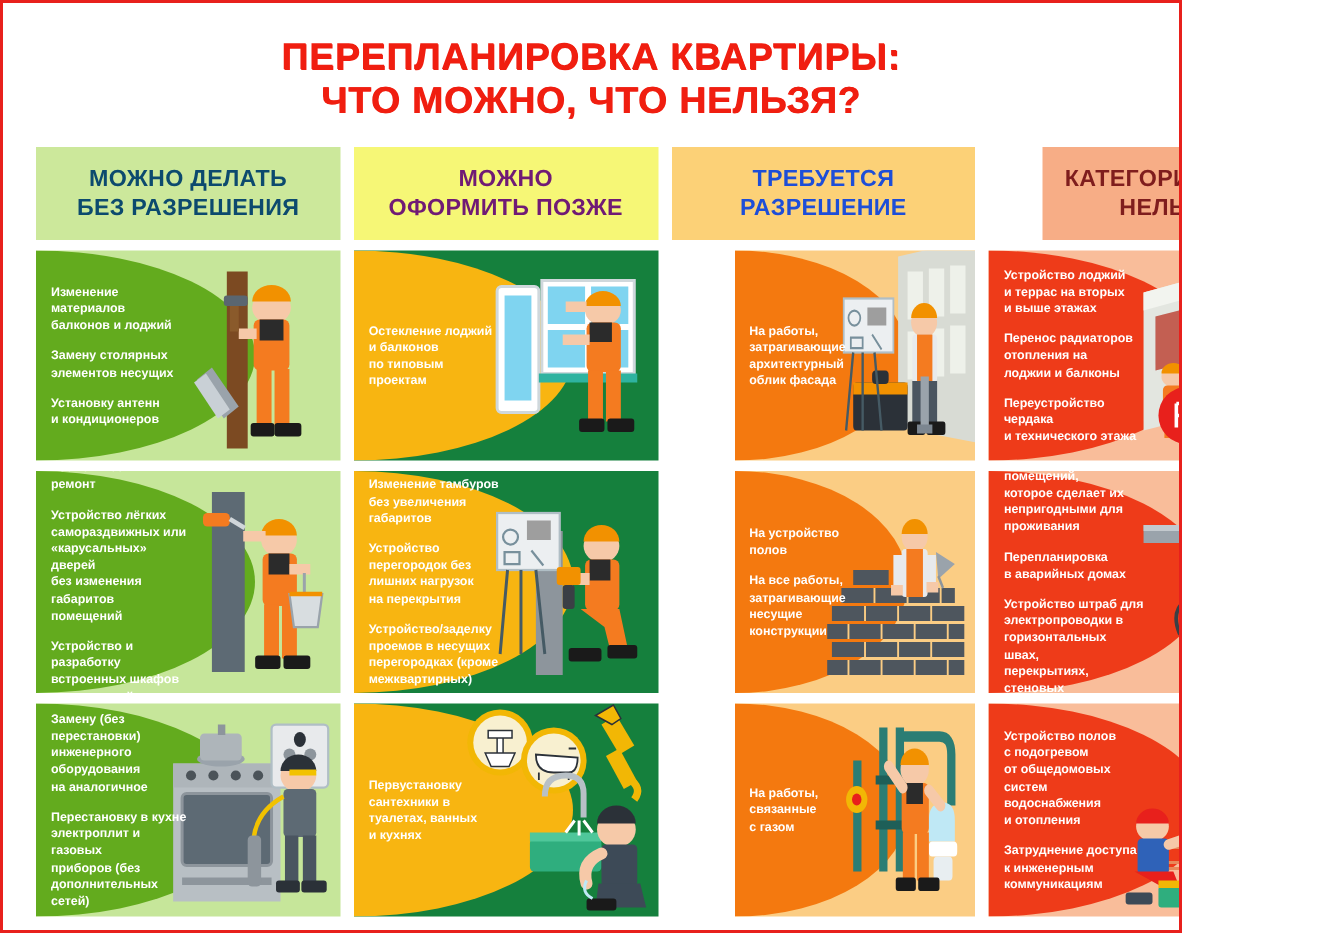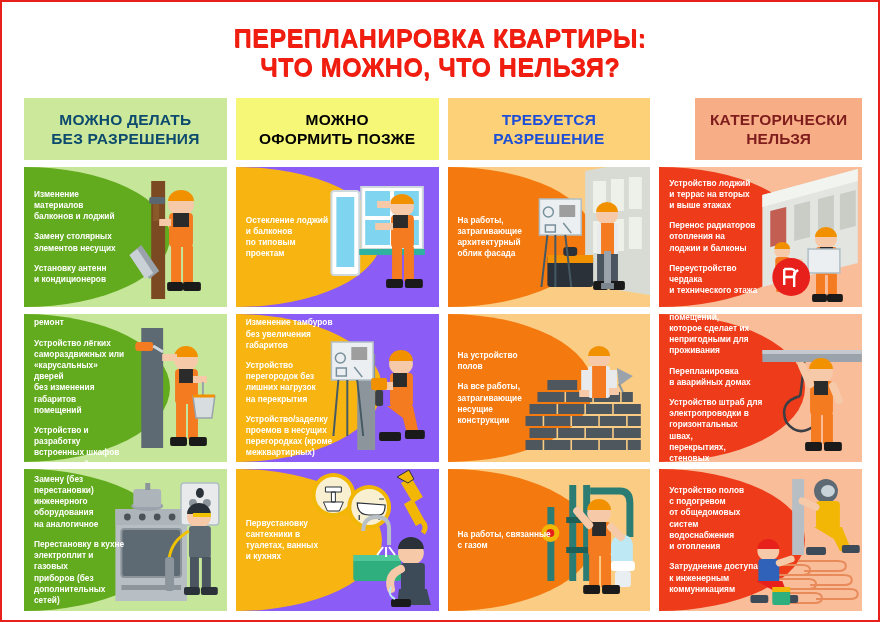--- a/index.html
+++ b/index.html
@@ -4,21 +4,21 @@
 <style>
   * { box-sizing: border-box; margin: 0; padding: 0; }
   html, body { width: 880px; height: 622px; }
   body {
     font-family: "Liberation Sans", sans-serif;
     background: #ffffff;
     overflow: hidden;
   }
   .poster {
     position: relative;
-    width: 880px;
+    width: 788px;
     height: 622px;
     background: #ffffff;
     border: 2px solid #e8201c;
     overflow: hidden;
   }
 
   
   .title {
     text-align: center;
     color: #f01e10;
@@ -50,32 +50,32 @@
     align-items: center;
     justify-content: center;
     text-align: center;
     font-weight: bold;
     font-size: 15.5px;
     line-height: 19px;
     letter-spacing: 0.2px;
   }
   .head .hl { display: block; white-space: nowrap; }
   .head.c1 { background: #cce89b; color: #0c4a6e; }
-  .head.c2 { background: #f6f776; color: #000000; }
+  .head.c2 { background: #f6f776; color: #701a75; }
   .head.c3 { background: #fcd177; color: #1d4ed8; }
   .head.c4 { background: #f7ad86; color: #7f1d1d; margin-left: 36px; }
 
   .cell {
     position: relative;
     overflow: hidden;
   }
   
   .cell.c1 { background: #c6e69a; }
-  .cell.c2 { background: #8b5cf6; }
-  .cell.c3 { background: #fbcd84; }
+  .cell.c2 { background: #15803d; }
+  .cell.c3 { background: #fbcd84; margin-left: 42px; }
   .cell.c4 { background: #f9bd9a; }
 
   
   .blob {
     position: absolute;
     left: 0; top: 0; bottom: 0;
     width: 72%;
     border-top-right-radius: 100% 50%;
     border-bottom-right-radius: 100% 50%;
   }

